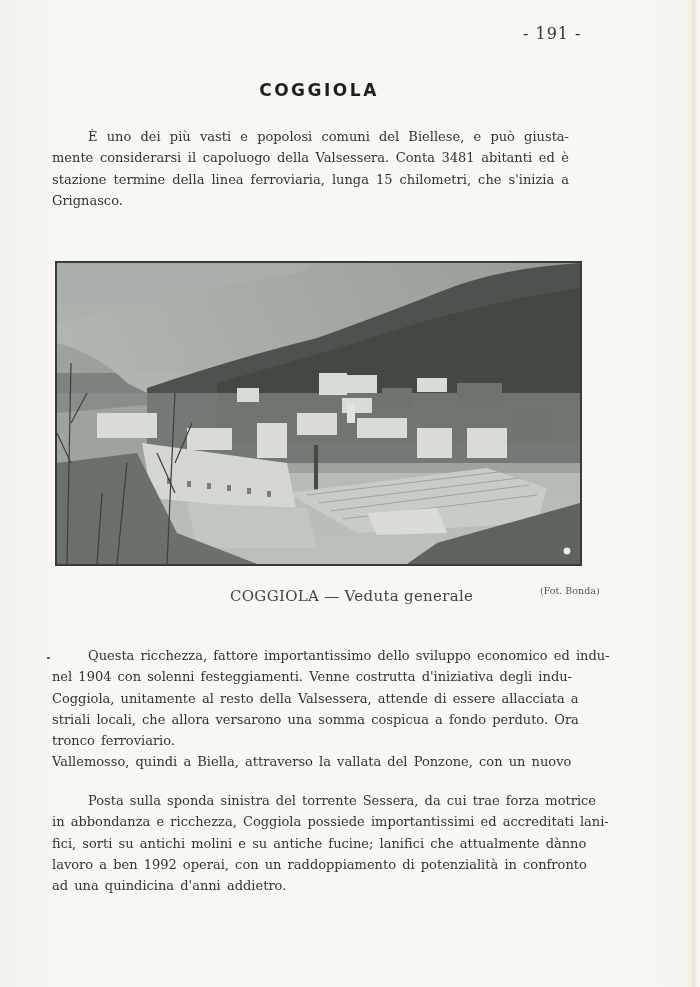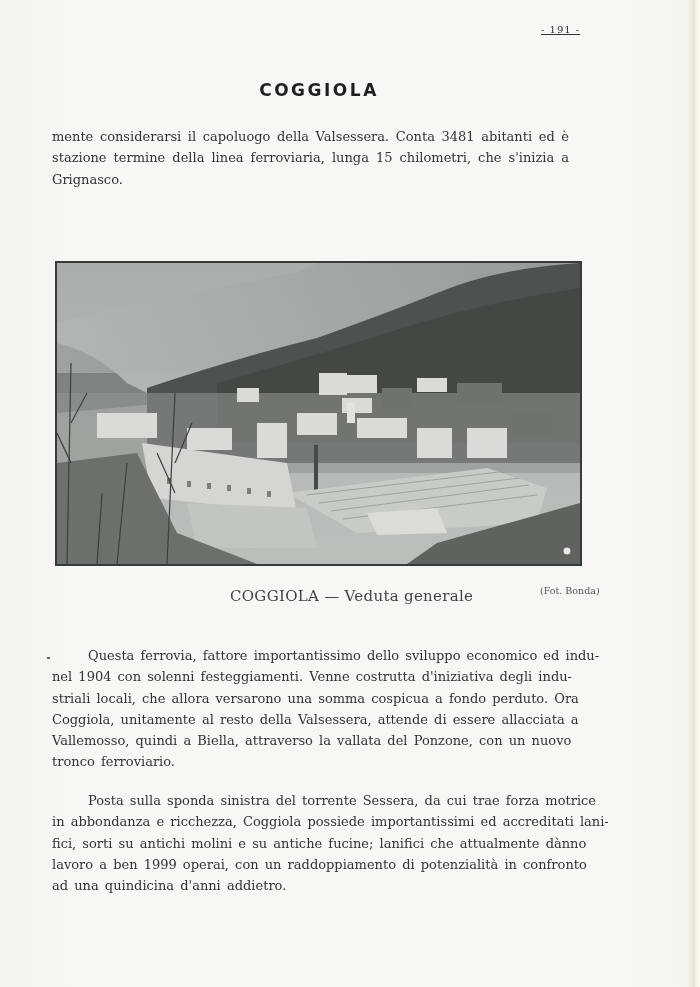--- a/index.html
+++ b/index.html
@@ -12,22 +12,22 @@
     }
     .page {
       position: absolute; left: 0; top: 0; width: 700px; height: 987px;
       background: linear-gradient(90deg, #f3f2ef 0%, #f8f7f4 10%, #f8f7f4 90%, #f4f3ee 100%);
     }
     .edge {
       position: absolute; top: 0; right: 0; width: 14px; height: 987px;
       background: linear-gradient(90deg, #f6f5f0 0%, #efe9d6 45%, #e9e2c9 55%, #f5f2ea 75%, #fbfaf7 100%);
     }
     .page-number {
-      position: absolute; left: 541px; top: 24px;
-      font-size: 10px; letter-spacing: 1px; color: #333; text-decoration: underline;
+      position: absolute; left: 523px; top: 24px;
+      font-size: 16px; letter-spacing: 1px; color: #333;
     }
     .title {
       position: absolute; left: 0; width: 638px; top: 80px; text-align: center;
       font-family: "DejaVu Sans", "Liberation Sans", sans-serif;
       font-weight: bold; font-size: 17px; letter-spacing: 2.5px; color: #1f1f1f;
     }
     .para {
       position: absolute; left: 52px; width: 517px;
       font-size: 13px; line-height: 21.3px; text-align: justify;
       text-align-last: left; color: #333;
@@ -61,20 +61,21 @@
 
 <div class="page">
 
   <div class="edge"></div>
 
   <div class="page-number">- 191 -</div>
 
   <div class="title">COGGIOLA</div>
 
   <div class="para p1">
+    <span class="line indent">È uno dei più vasti e popolosi comuni del Biellese, e può giusta-</span>
     <span class="line">mente considerarsi il capoluogo della Valsessera. Conta 3481 abitanti ed è</span>
     <span class="line">stazione termine della linea ferroviaria, lunga 15 chilometri, che s'inizia a</span>
     <span class="line last">Grignasco.</span>
   </div>
 
   <div class="photo">
     <svg width="523" height="301" viewBox="0 0 523 301">
       <defs>
         <linearGradient id="sky" x1="0" y1="0" x2="0" y2="1">
           <stop offset="0" stop-color="#a9aeaa"></stop>
@@ -156,29 +157,29 @@
       <circle cx="510" cy="288" r="4" fill="#e9ebe7" stroke="#555" stroke-width="0.8"></circle>
     </svg>
   </div>
 
   <div class="caption">COGGIOLA — Veduta generale</div>
   <div class="credit">(Fot. Bonda)</div>
 
   <div class="stray-dot" style="left:47px; top:657px;"></div>
 
   <div class="para p2">
-    <span class="line indent">Questa ferrovia, fattore importantissimo dello sviluppo economico ed indu-</span>
+    <span class="line indent">Questa ricchezza, fattore importantissimo dello sviluppo economico ed indu-</span>
     <span class="line">nel 1904 con solenni festeggiamenti. Venne costrutta d'iniziativa degli indu-</span>
+    <span class="line">Coggiola, unitamente al resto della Valsessera, attende di essere allacciata a</span>
     <span class="line">striali locali, che allora versarono una somma cospicua a fondo perduto. Ora</span>
-    <span class="line">Coggiola, unitamente al resto della Valsessera, attende di essere allacciata a</span>
+    <span class="line last">tronco ferroviario.</span>
     <span class="line">Vallemosso, quindi a Biella, attraverso la vallata del Ponzone, con un nuovo</span>
-    <span class="line last">tronco ferroviario.</span>
   </div>
 
   <div class="para p3">
     <span class="line indent">Posta sulla sponda sinistra del torrente Sessera, da cui trae forza motrice</span>
     <span class="line">in abbondanza e ricchezza, Coggiola possiede importantissimi ed accreditati lani-</span>
     <span class="line">fici, sorti su antichi molini e su antiche fucine; lanifici che attualmente dànno</span>
-    <span class="line">lavoro a ben 1999 operai, con un raddoppiamento di potenzialità in confronto</span>
+    <span class="line">lavoro a ben 1992 operai, con un raddoppiamento di potenzialità in confronto</span>
     <span class="line last">ad una quindicina d'anni addietro.</span>
   </div>
 
 </div>
 
 </body></html>

